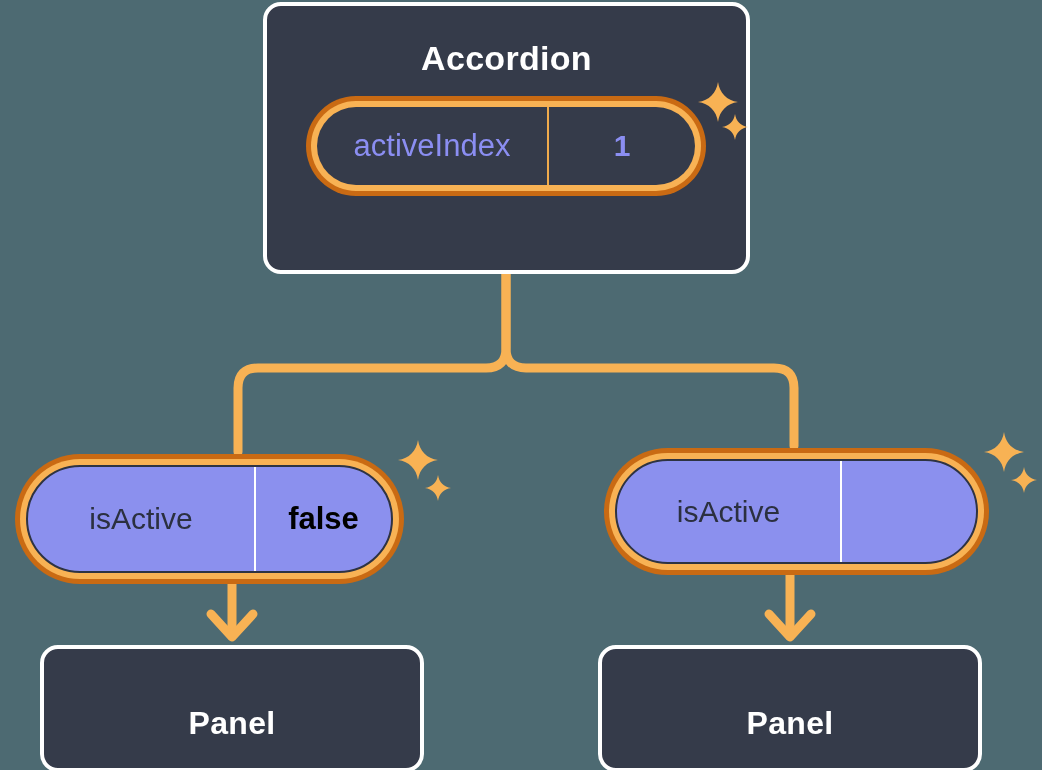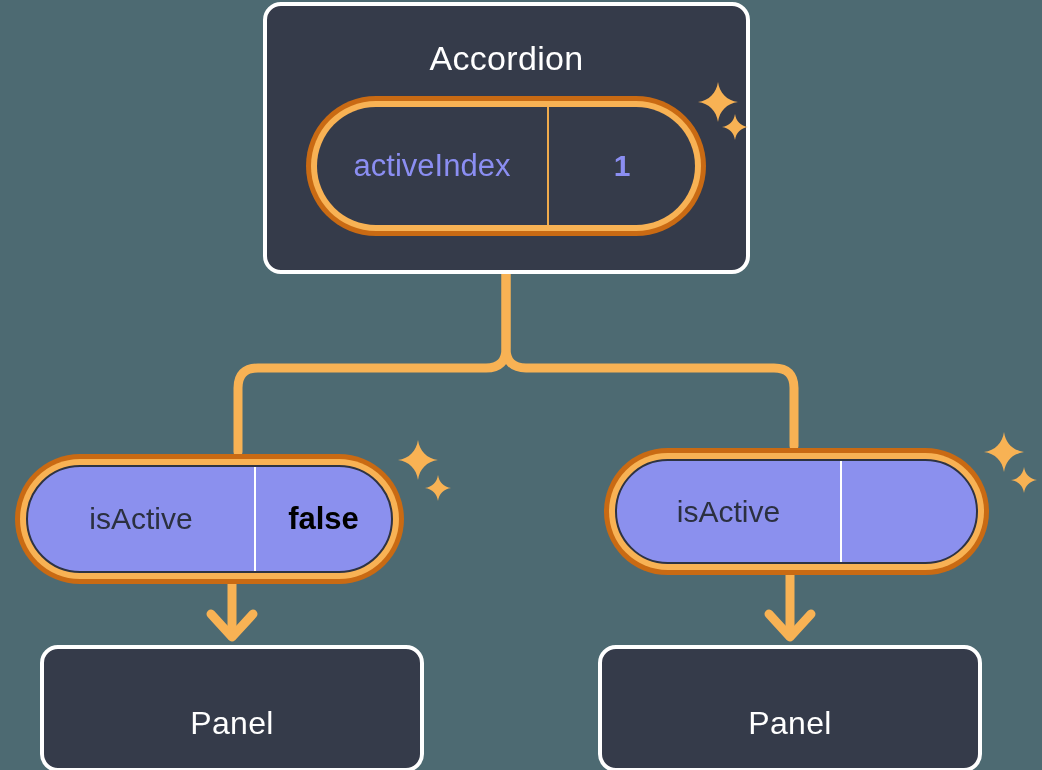--- a/index.html
+++ b/index.html
@@ -38,21 +38,21 @@
     position: absolute;
     box-sizing: border-box;
     background: #353b4a;
     border: 4px solid #ffffff;
     border-radius: 18px;
     z-index: 2;
   }
   .comp-title {
     color: #ffffff;
     font-size: 34px;
-    font-weight: 400;
+    font-weight: 700;
     letter-spacing: 0.3px;
     text-align: center;
     white-space: nowrap;
   }
 
   #accordion-box {
     left: 263px;
     top: 2px;
     width: 487px;
     height: 272px;
@@ -117,21 +117,21 @@
     height: 100%;
     white-space: nowrap;
     box-sizing: border-box;
   }
 
   
   #pill-activeindex {
     left: 306px;
     top: 96px;
     width: 400px;
-    height: 140px;
+    height: 100px;
   }
   #pill-activeindex .pill-inner {
     background: #353b4a;
     border: none;
   }
   #pill-activeindex .pill-key {
     flex: 0 0 232px;
     color: #8b8ef2;
     font-size: 31px;
     border-right: 2px solid #f0ab4c;

